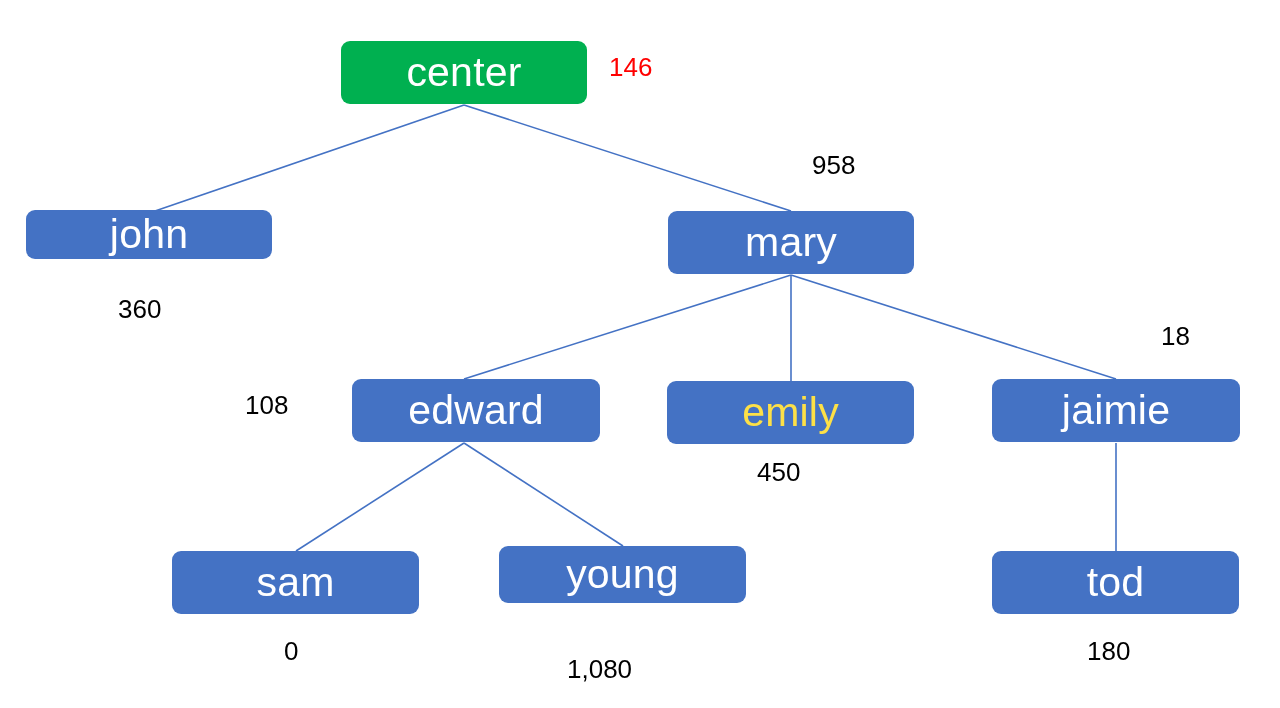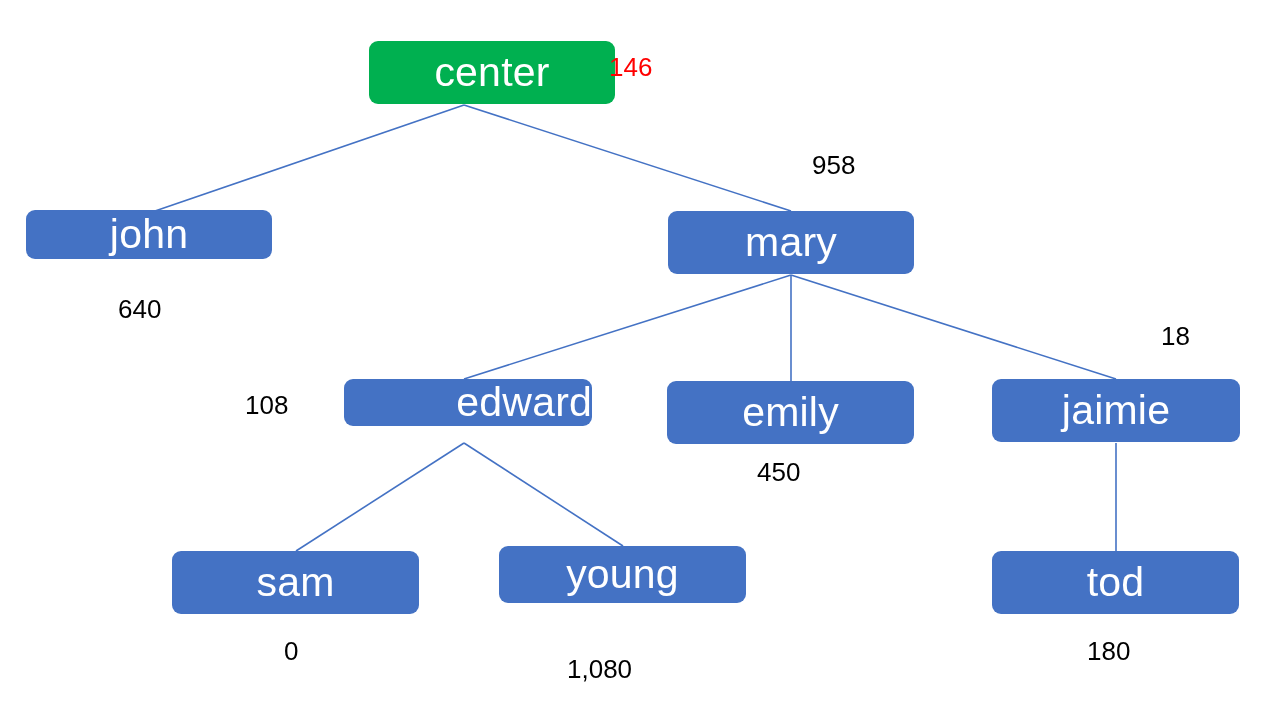--- a/index.html
+++ b/index.html
@@ -30,21 +30,21 @@
     display: flex;
     align-items: center;
     justify-content: center;
     color: #FFFFFF;
     font-size: 41px;
     font-weight: 400;
     line-height: 1;
     letter-spacing: 0.2px;
     white-space: nowrap;
   }
-  .node-root { background: #00B050; margin-left: 28px; }
+  .node-root { background: #00B050; }
   .node-branch { background: #4472C4; }
   .value-label {
     position: absolute;
     font-size: 26px;
     color: #000000;
     line-height: 1;
     white-space: nowrap;
   }
   .value-label.accent { color: #FF0000; }
 </style>
@@ -64,40 +64,40 @@
     </svg>
 <div class="node node-root" style="left: 341px; top: 41px; width: 246px; height: 63px; background: rgb(0, 176, 80); color: rgb(255, 255, 255);">
       <span>center</span>
     </div>
     <div class="node node-branch" style="left: 26px; top: 210px; width: 246px; height: 49px; background: rgb(68, 114, 196); color: rgb(255, 255, 255);">
       <span>john</span>
     </div>
     <div class="node node-branch" style="left: 668px; top: 211px; width: 246px; height: 63px; background: rgb(68, 114, 196); color: rgb(255, 255, 255);">
       <span>mary</span>
     </div>
-    <div class="node node-branch" style="left: 344px; top: 379px; width: 248px; height: 47px; background: rgb(68, 114, 196); color: rgb(255, 255, 255); justify-content: flex-end;">
+    <div class="node node-branch" style="left: 352px; top: 379px; width: 248px; height: 63px; background: rgb(68, 114, 196); color: rgb(255, 255, 255);">
       <span>edward</span>
     </div>
-    <div class="node node-branch" style="left: 667px; top: 381px; width: 247px; height: 63px; background: rgb(68, 114, 196); color: #ffffff;">
+    <div class="node node-branch" style="left: 667px; top: 381px; width: 247px; height: 63px; background: rgb(68, 114, 196); color: #fde047;">
       <span>emily</span>
     </div>
     <div class="node node-branch" style="left: 992px; top: 379px; width: 248px; height: 63px; background: rgb(68, 114, 196); color: rgb(255, 255, 255);">
       <span>jaimie</span>
     </div>
     <div class="node node-branch" style="left: 172px; top: 551px; width: 247px; height: 63px; background: rgb(68, 114, 196); color: rgb(255, 255, 255);">
       <span>sam</span>
     </div>
     <div class="node node-branch" style="left: 499px; top: 546px; width: 247px; height: 57px; background: rgb(68, 114, 196); color: rgb(255, 255, 255);">
       <span>young</span>
     </div>
     <div class="node node-branch" style="left: 992px; top: 551px; width: 247px; height: 63px; background: rgb(68, 114, 196); color: rgb(255, 255, 255); justify-content: center;">
       <span>tod</span>
     </div>
     <div class="value-label accent" style="left: 609px; top: 54px; color: rgb(255, 0, 0);">146</div>
     <div class="value-label" style="left: 812px; top: 152px; color: rgb(0, 0, 0);">958</div>
-    <div class="value-label" style="left: 118px; top: 296px; color: rgb(0, 0, 0);">640</div>
+    <div class="value-label" style="left: 118px; top: 296px; color: rgb(0, 0, 0);">360</div>
     <div class="value-label" style="left: 1161px; top: 323px; color: rgb(0, 0, 0);">18</div>
     <div class="value-label" style="left: 245px; top: 392px; color: rgb(0, 0, 0);">108</div>
     <div class="value-label" style="left: 757px; top: 459px; color: rgb(0, 0, 0);">450</div>
     <div class="value-label" style="left: 284px; top: 638px; color: rgb(0, 0, 0);">0</div>
     <div class="value-label" style="left: 567px; top: 656px; color: rgb(0, 0, 0);">1,080</div>
     <div class="value-label" style="left: 1087px; top: 638px; color: rgb(0, 0, 0);">180</div>
   </div>
 
 </body></html>

